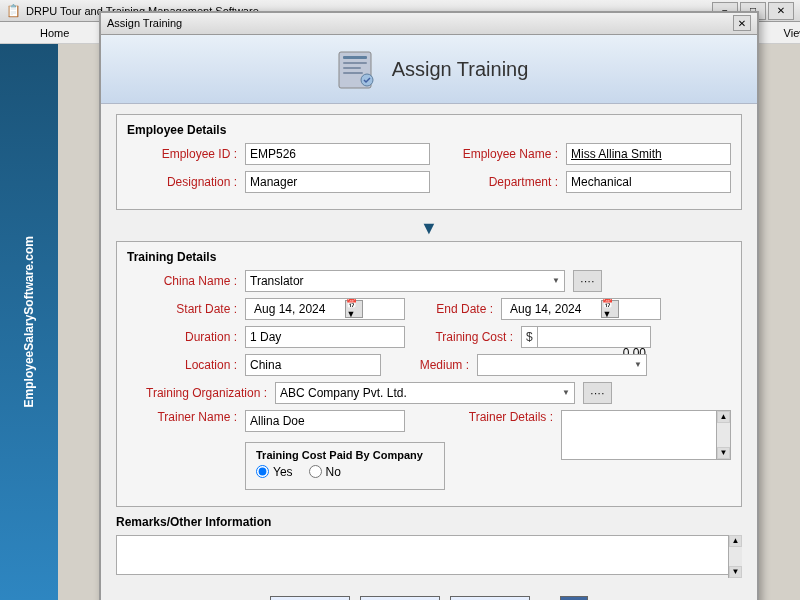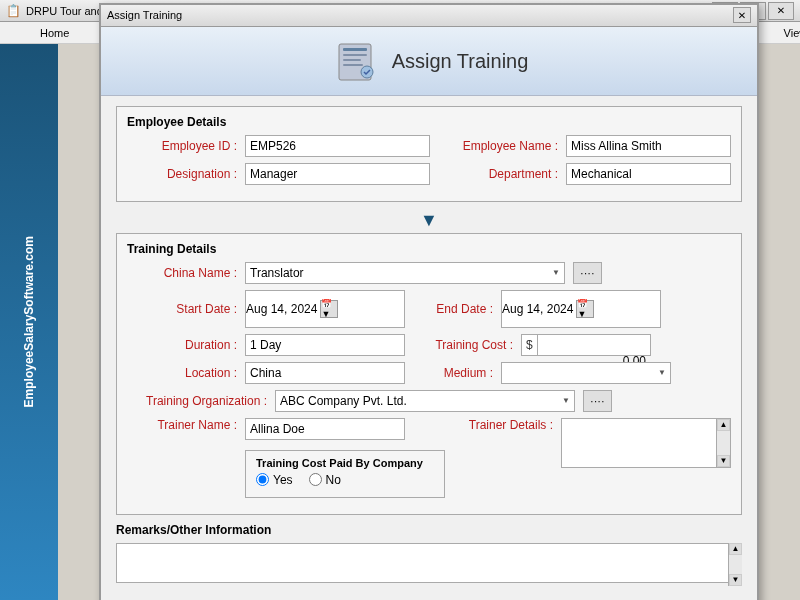--- a/index.html
+++ b/index.html
@@ -45,21 +45,21 @@
     .form-row { display: flex; align-items: center; margin-bottom: 6px; gap: 8px; }
     .form-label { min-width: 110px; text-align: right; color: #b91c1c; white-space: nowrap; }
     .form-input { border: 1px solid #aaa; background: white; height: 22px; padding: 2px 4px; font-size: 12px; }
     .form-input-md { width: 200px; }
 
     
     .dropdown { border: 1px solid #aaa; background: white; height: 22px; padding: 2px 4px; font-size: 12px; display: flex; align-items: center; justify-content: space-between; cursor: pointer; }
     .dropdown-arrow { font-size: 8px; color: #555; }
 
     
-    .date-input { border: 1px solid #aaa; background: white; height: 38px; padding: 2px 0; font-size: 12px; display: flex; align-items: center; gap: 3px; }
+    .date-input { border: 1px solid #aaa; background: white; height: 22px; padding: 2px 8px; font-size: 12px; display: flex; align-items: center; gap: 20px; }
     .date-cal-btn { width: 18px; height: 18px; border: 1px solid #999; background: #e0e0e0; display: flex; align-items: center; justify-content: center; cursor: pointer; font-size: 9px; }
 
     
     .cost-group { display: flex; align-items: center; border: 1px solid #aaa; background: white; height: 22px; }
     .cost-prefix { padding: 0 4px; border-right: 1px solid #aaa; color: #333; height: 100%; display: flex; align-items: center; }
     .cost-value { padding: 0 4px; flex: 1; text-align: right; margin-top: 32px; }
 
     
     .browse-btn { border: 1px solid #aaa; background: #e0e0e0; height: 22px; padding: 0 6px; cursor: pointer; font-size: 11px; display: flex; align-items: center; }
 
@@ -142,21 +142,21 @@
     </div>
 
     <div class="dialog-body">
 
       <div class="section-box">
         <div class="section-label">Employee Details</div>
         <div class="form-row">
           <span class="form-label">Employee ID :</span>
           <input class="form-input form-input-md" type="text" value="EMP526" style="">
           <span class="form-label" style="min-width:120px;">Employee Name :</span>
-          <input class="form-input" style="flex: 1 1 0%;" type="text" value="Miss Allina Smith">
+          <input class="form-input" style="flex: 1 1 0%; text-decoration: underline;" type="text" value="Miss Allina Smith">
         </div>
         <div class="form-row">
           <span class="form-label">Designation :</span>
           <input class="form-input form-input-md" type="text" value="Manager" style="">
           <span class="form-label" style="min-width:120px;">Department :</span>
           <input class="form-input" style="flex: 1 1 0%;" type="text" value="Mechanical">
         </div>
       </div>
 
       <div class="chevron-down">▼</div>
@@ -191,21 +191,21 @@
           <input class="form-input" style="width: 160px;" type="text" value="1 Day">
           <span class="form-label" style="min-width:100px;">Training Cost :</span>
           <div class="cost-group" style="width:130px;">
             <span class="cost-prefix">$</span>
             <span class="cost-value">0.00</span>
           </div>
         </div>
 
         <div class="form-row">
           <span class="form-label">Location :</span>
-          <input class="form-input" style="width: 160px;" type="text" value="China">
+          <input class="form-input" style="width: 136px;" type="text" value="China">
           <span class="form-label" style="min-width:80px;">Medium :</span>
           <div class="dropdown" style="width:170px;">
             <span></span>
             <span class="dropdown-arrow">▼</span>
           </div>
         </div>
 
         <div class="form-row">
           <span class="form-label" style="min-width:140px;">Training Organization :</span>
           <div class="dropdown" style="flex:1; max-width:300px;">

